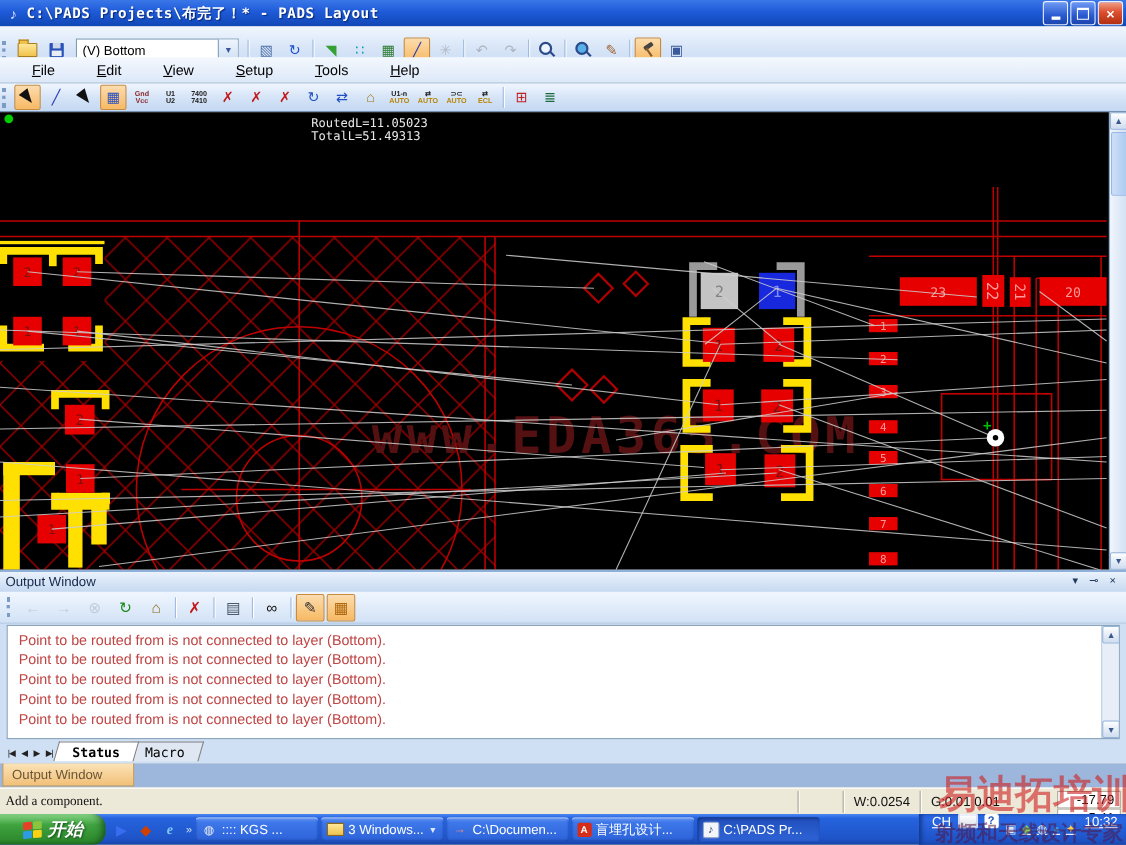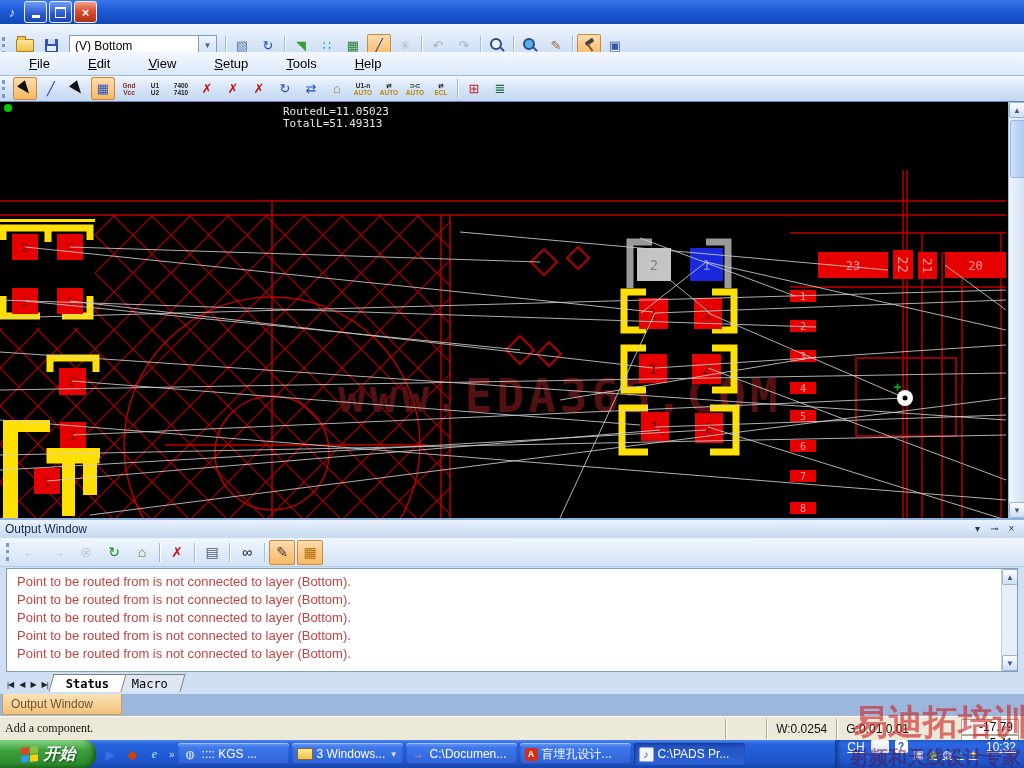--- a/index.html
+++ b/index.html
@@ -139,20 +139,21 @@
   .wm1{position:absolute;left:853px;top:699px;width:171px;font:bold 35px "DejaVu Sans",sans-serif;
     color:rgba(205,30,30,.60);letter-spacing:0px;white-space:nowrap;overflow:hidden;z-index:60;pointer-events:none;}
   .wm2{position:absolute;left:850px;top:745px;width:174px;font:bold 19px "DejaVu Sans",sans-serif;
     color:rgba(80,20,70,.55);white-space:nowrap;overflow:hidden;z-index:60;pointer-events:none;}
 </style>
 </head>
 <body>
 
 <div class="titlebar">
   <span class="app-ico">♪</span>
+  <span class="t-text">C:\PADS Projects\布完了！* - PADS Layout</span>
   <span class="t-btns">
     <span class="tbtn">
         <span class="minbar"></span>
       </span>
     <span class="tbtn">
         <span class="restbox"></span>
       </span>
     <span class="tbtn close">×</span>
   </span>
 </div>

